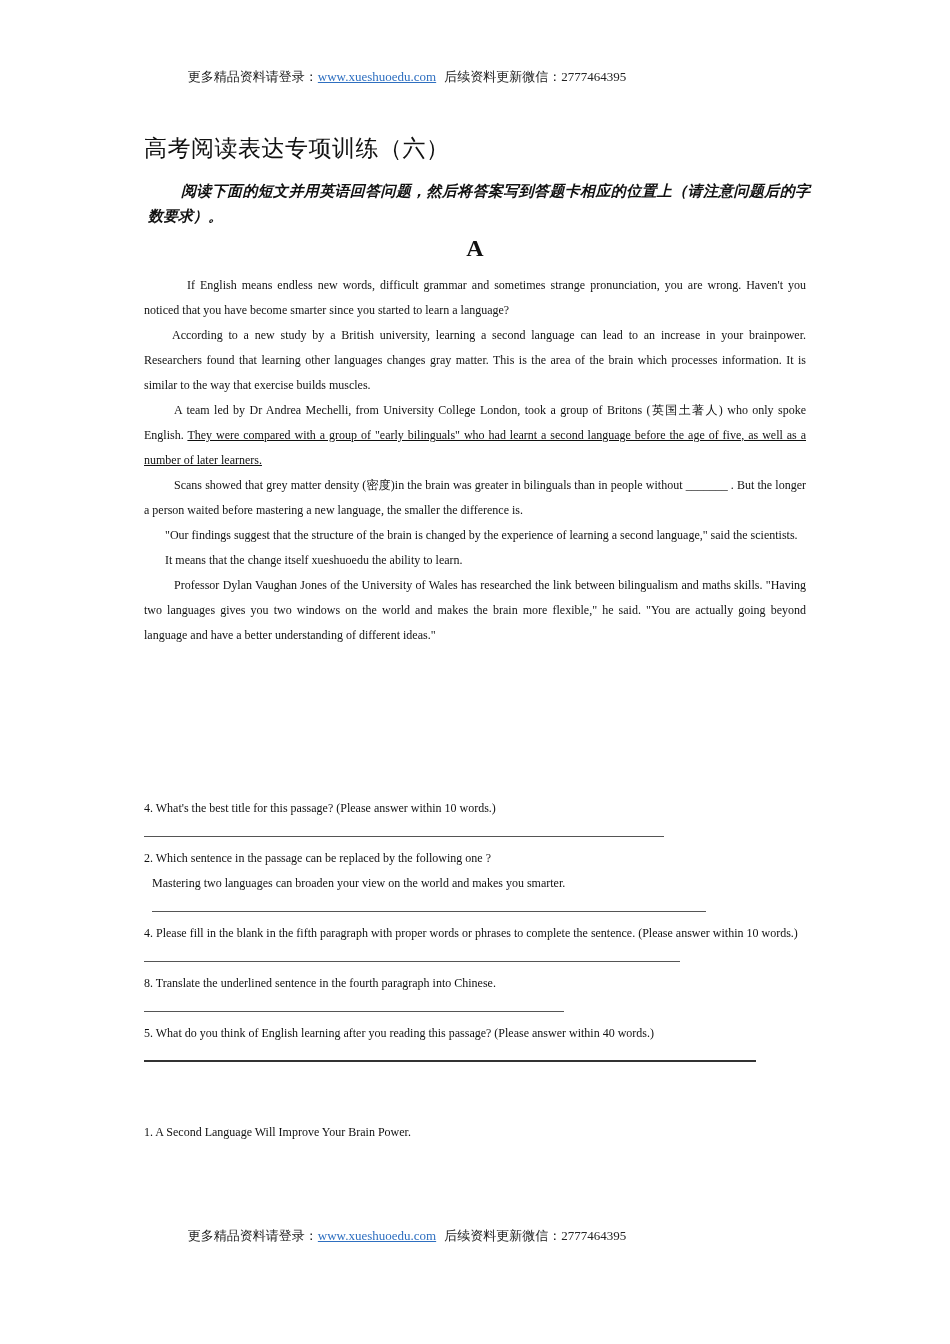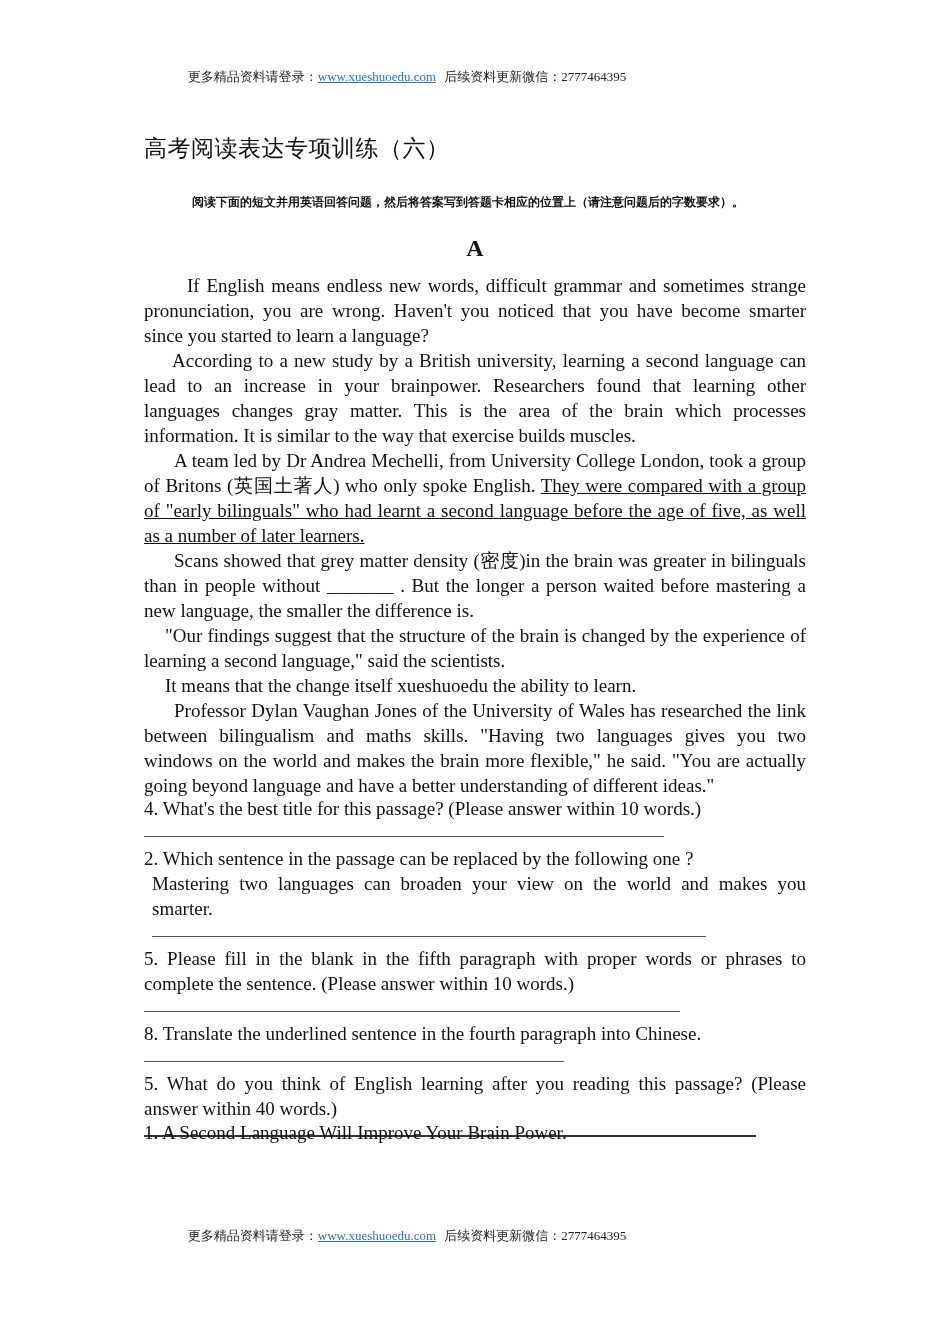--- a/index.html
+++ b/index.html
@@ -17,30 +17,30 @@
     .top-banner { top: 67px; }
     .bottom-banner { top: 1226px; }
     .content { position: absolute; left: 144px; width: 662px; top: 0; }
     .title {
       position: absolute; top: 133px; left: 0; width: 662px; text-align: left;
       font-family: "DejaVu Sans", sans-serif; font-size: 23px; line-height: 30px; font-weight: normal;
       margin: 0; letter-spacing: 0.5px;
     }
     .instructions {
       position: absolute; top: 175px; left: 0; width: 662px;
-      font-family: "DejaVu Sans", sans-serif; font-weight: bold; font-size: 12px; line-height: 25px;
-      text-indent: 33px; text-align: justify; margin: 15px;
+      font-family: "DejaVu Sans", sans-serif; font-weight: bold; font-size: 15px; line-height: 25px;
+      text-indent: 33px; text-align: justify; margin: 4px; font-style: italic;
     }
     .section-letter {
       position: absolute; top: 233px; left: 0; width: 662px; text-align: center;
       font-size: 24px; font-weight: bold; line-height: 30px; margin: 0;
     }
     .passage { position: absolute; top: 273px; left: 0; width: 662px; }
     .passage p, .questions p, .answer p {
-      margin: 0; font-size: 19px; line-height: 25px; text-align: justify;
+      margin: 0; font-size: 12px; line-height: 25px; text-align: justify;
     }
     .ind1 { text-indent: 43px; }
     .ind2 { text-indent: 28px; }
     .ind3 { text-indent: 21px; }
     .ind4 { text-indent: 30px; }
     .u { text-decoration: underline; }
     .questions { position: absolute; top: 796px; left: 0; width: 662px; }
     .ans-line { height: 25px; position: relative; }
     .ans-line span { position: absolute; top: 15px; height: 1px; background: #555; display: block; }
     .ans-line.thick span { height: 2px; background: #333; top: 14px; }
@@ -72,21 +72,21 @@
   <div class="questions">
     <p>4. What's the best title for this passage? (Please answer within 10 words.)</p>
     <div class="ans-line">
         <span style="left:0;width:520px;"></span>
       </div>
     <p>2. Which sentence in the passage can be replaced by the following one ?</p>
     <p class="q-sub">Mastering two languages can broaden your view on the world and makes you smarter.</p>
     <div class="ans-line">
         <span style="left:8px;width:554px;"></span>
       </div>
-    <p>5. Please fill in the blank in the fifth paragraph with proper words or phrases to complete the sentence. (Please answer within 10 words.)</p>
+    <p>4. Please fill in the blank in the fifth paragraph with proper words or phrases to complete the sentence. (Please answer within 10 words.)</p>
     <div class="ans-line">
         <span style="left:0;width:536px;"></span>
       </div>
     <p>8. Translate the underlined sentence in the fourth paragraph into Chinese.</p>
     <div class="ans-line">
         <span style="left:0;width:420px;"></span>
       </div>
     <p>5. What do you think of English learning after you reading this passage? (Please answer within 40 words.)</p>
     <div class="ans-line thick">
         <span style="left:0;width:612px;"></span>

